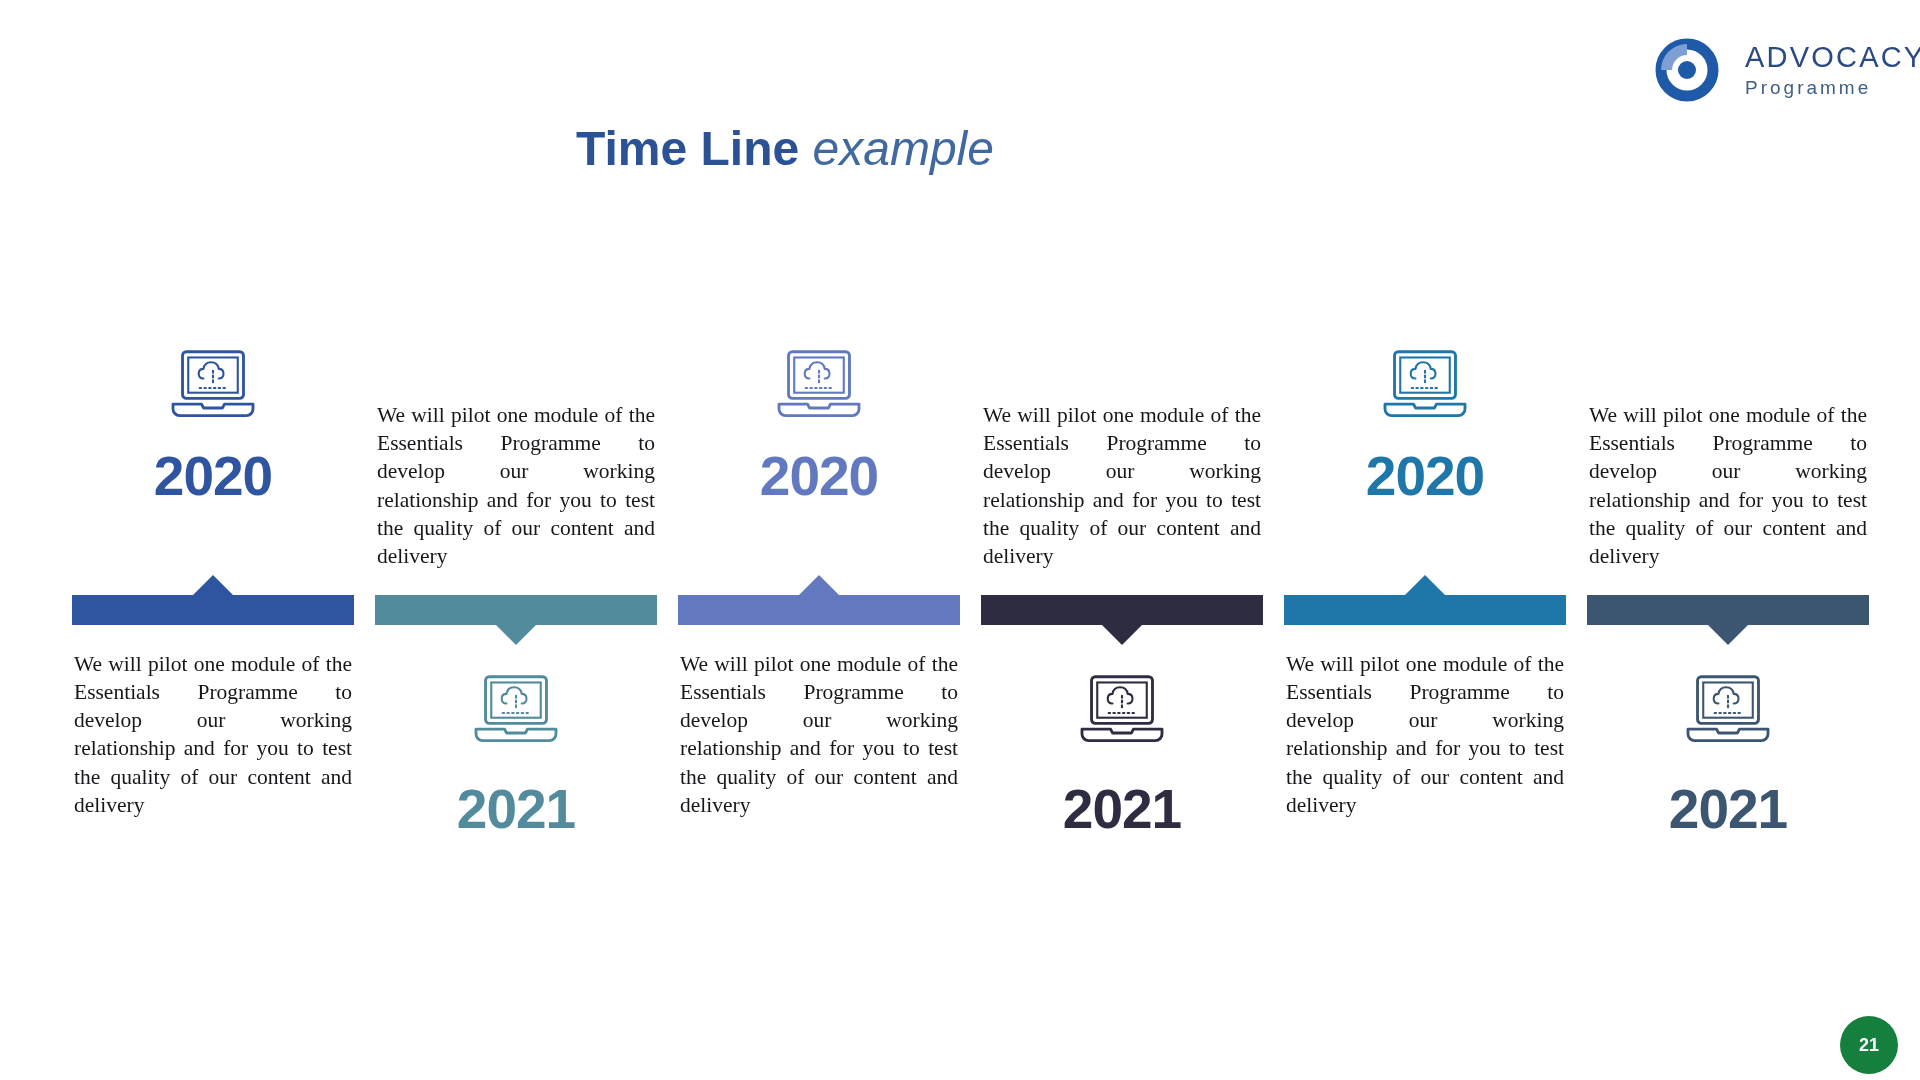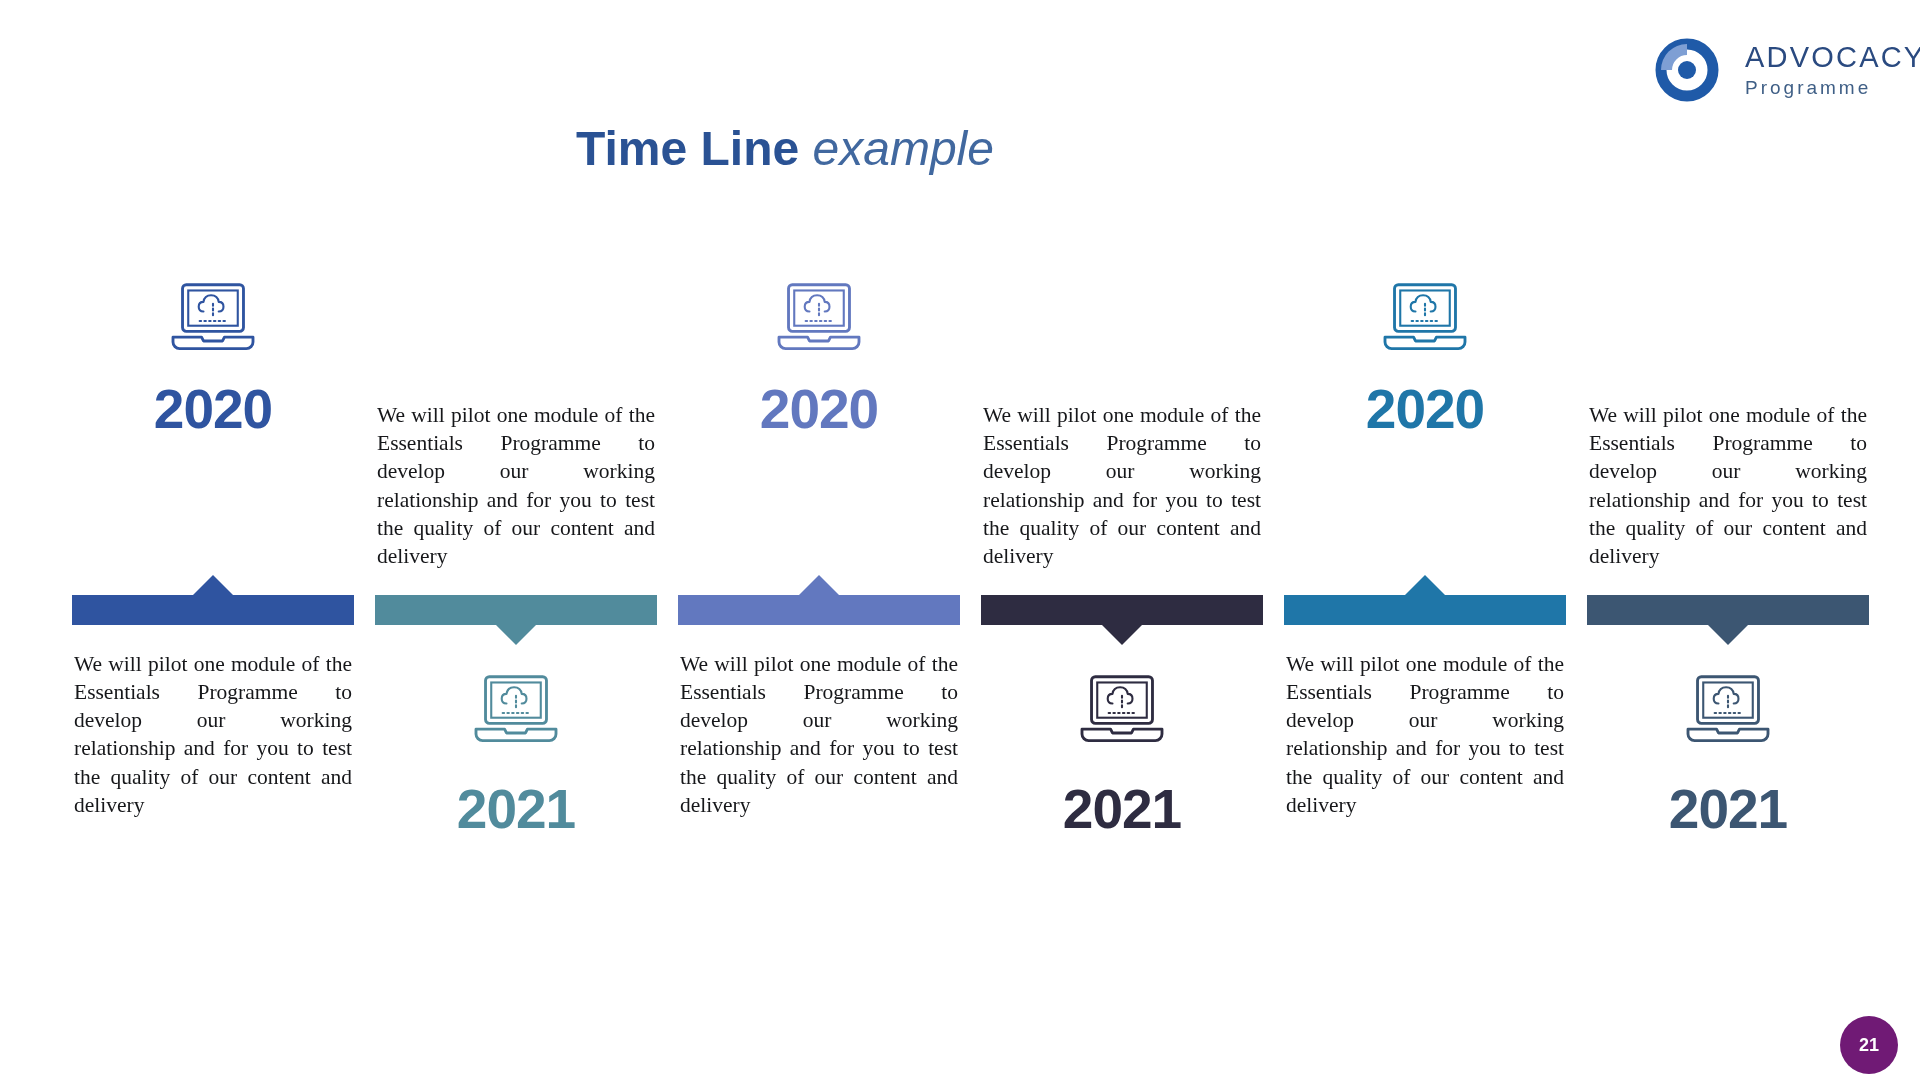--- a/index.html
+++ b/index.html
@@ -86,21 +86,21 @@
     width: 282px;
   }
   .panel.top    { top: 0;   height: 290px; }
   .panel.bottom { top: 370px; height: 300px; }
 
   
   .marker {
     display: flex;
     flex-direction: column;
     align-items: center;
-    justify-content: flex-start;
+    justify-content: center;
     height: 100%;
   }
   .panel.bottom .marker { justify-content: flex-start; padding-top: 22px; text-align: right; }
   .marker-icon { width: 96px; height: 80px; }
   .marker-year {
     font-size: 55px;
     font-weight: bold;
     letter-spacing: -1px;
     line-height: 1;
     margin-top: 22px;
@@ -136,21 +136,21 @@
   .bar-svg { display: block; width: 282px; height: 70px; }
 
   
   #page-badge {
     position: absolute;
     right: 22px;
     bottom: 6px;
     width: 58px;
     height: 58px;
     border-radius: 50%;
-    background: #701a75;
+    background: #15803d;
     color: #ffffff;
     display: flex;
     align-items: center;
     justify-content: center;
     font-size: 18px;
     font-weight: bold;
   }
 </style>
 </head>
 <body>

